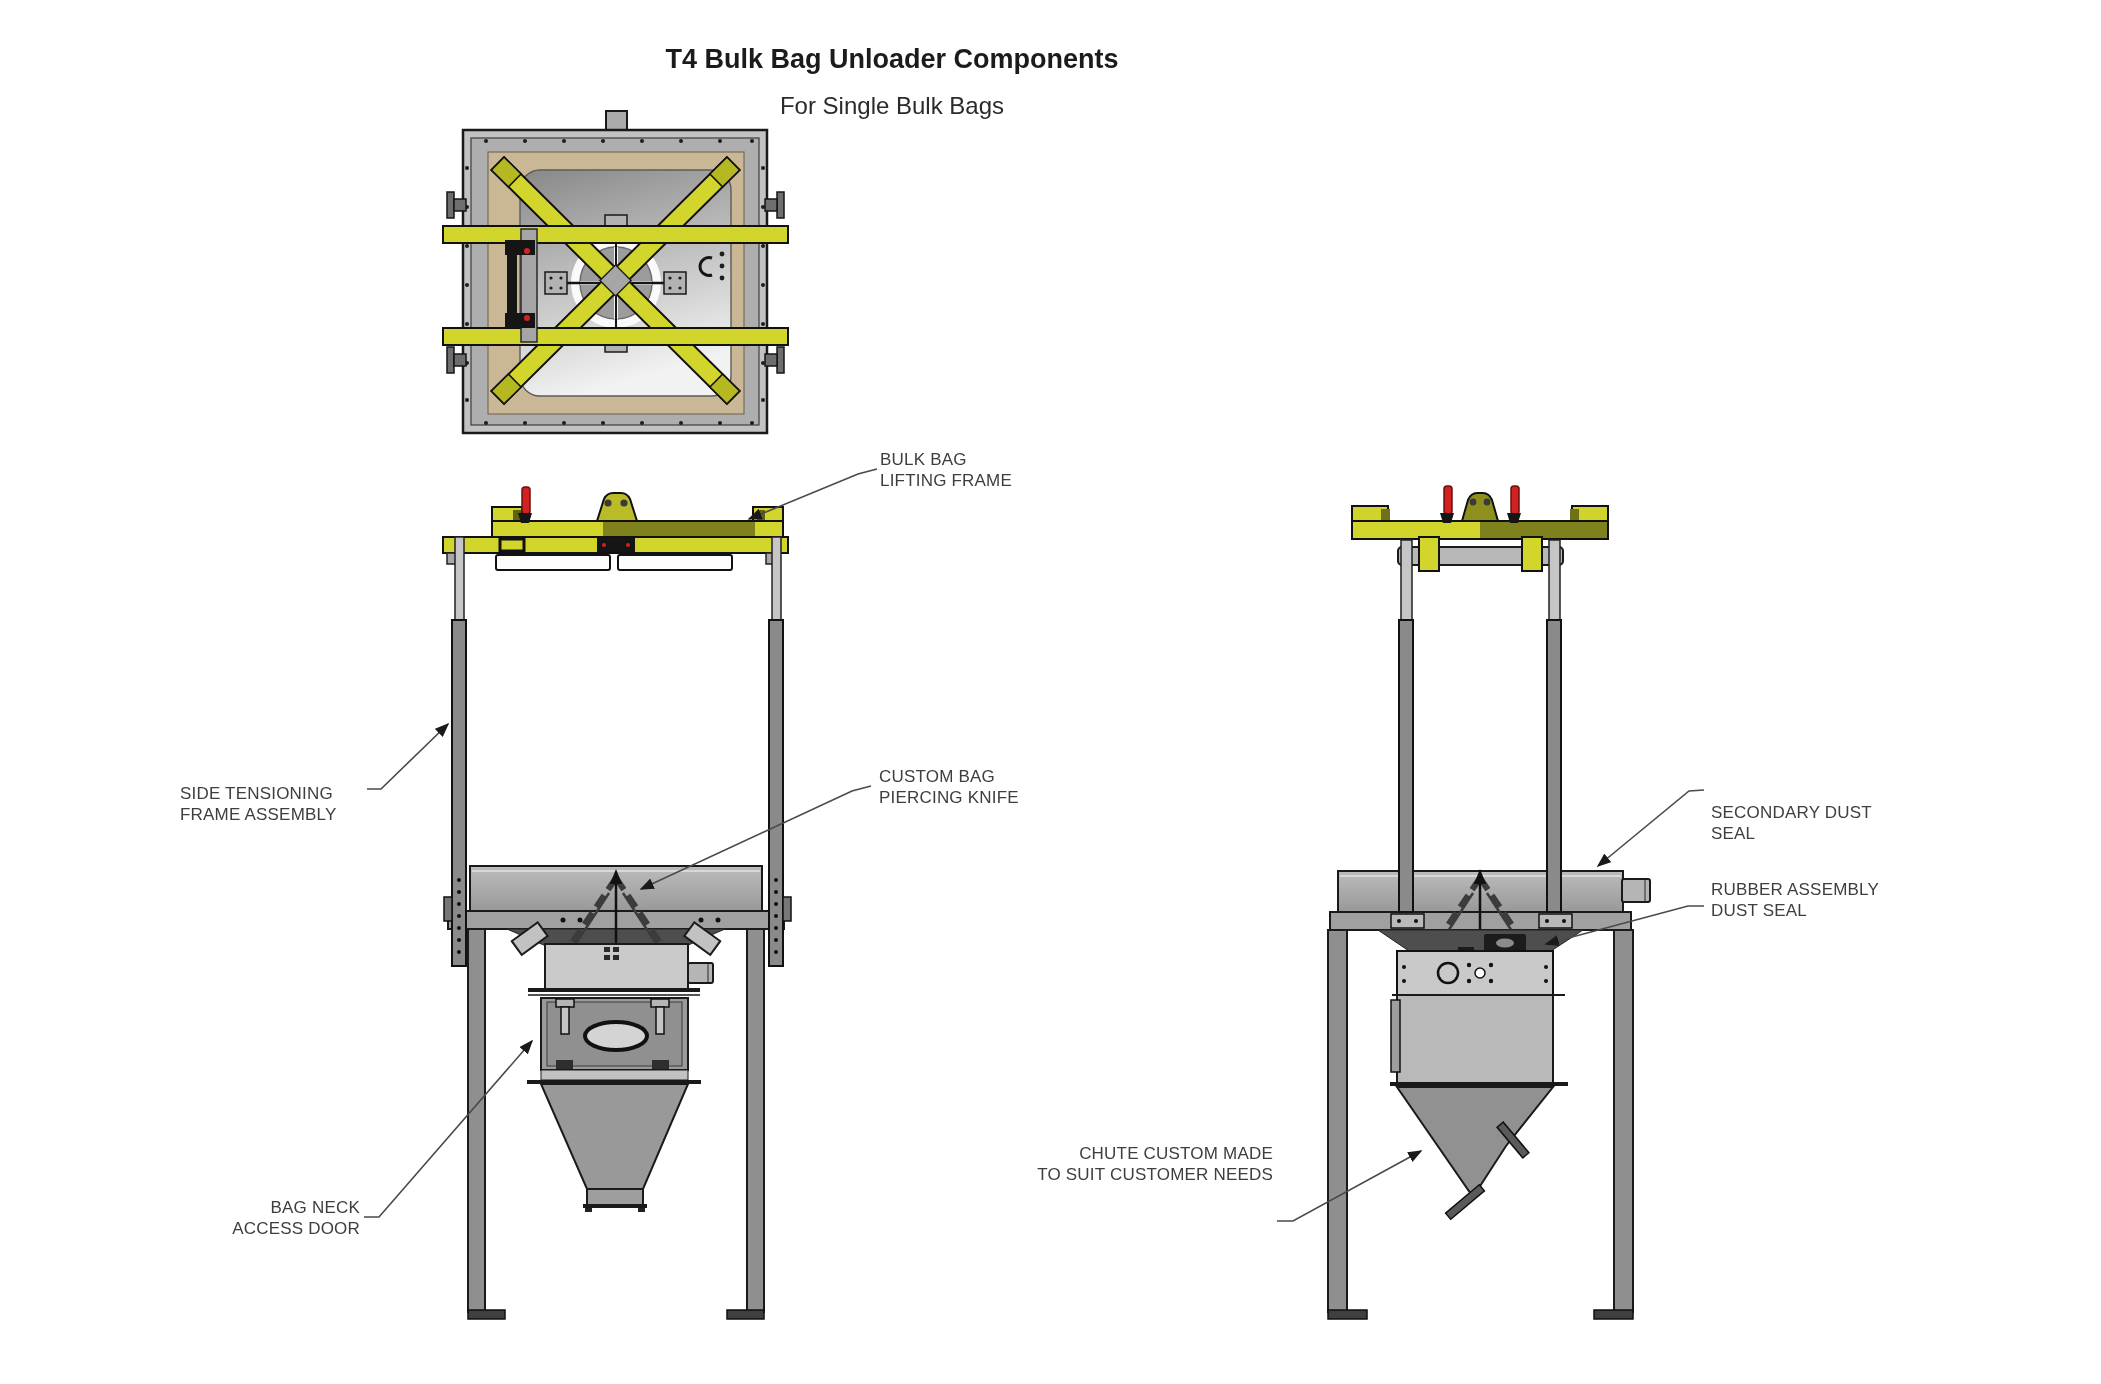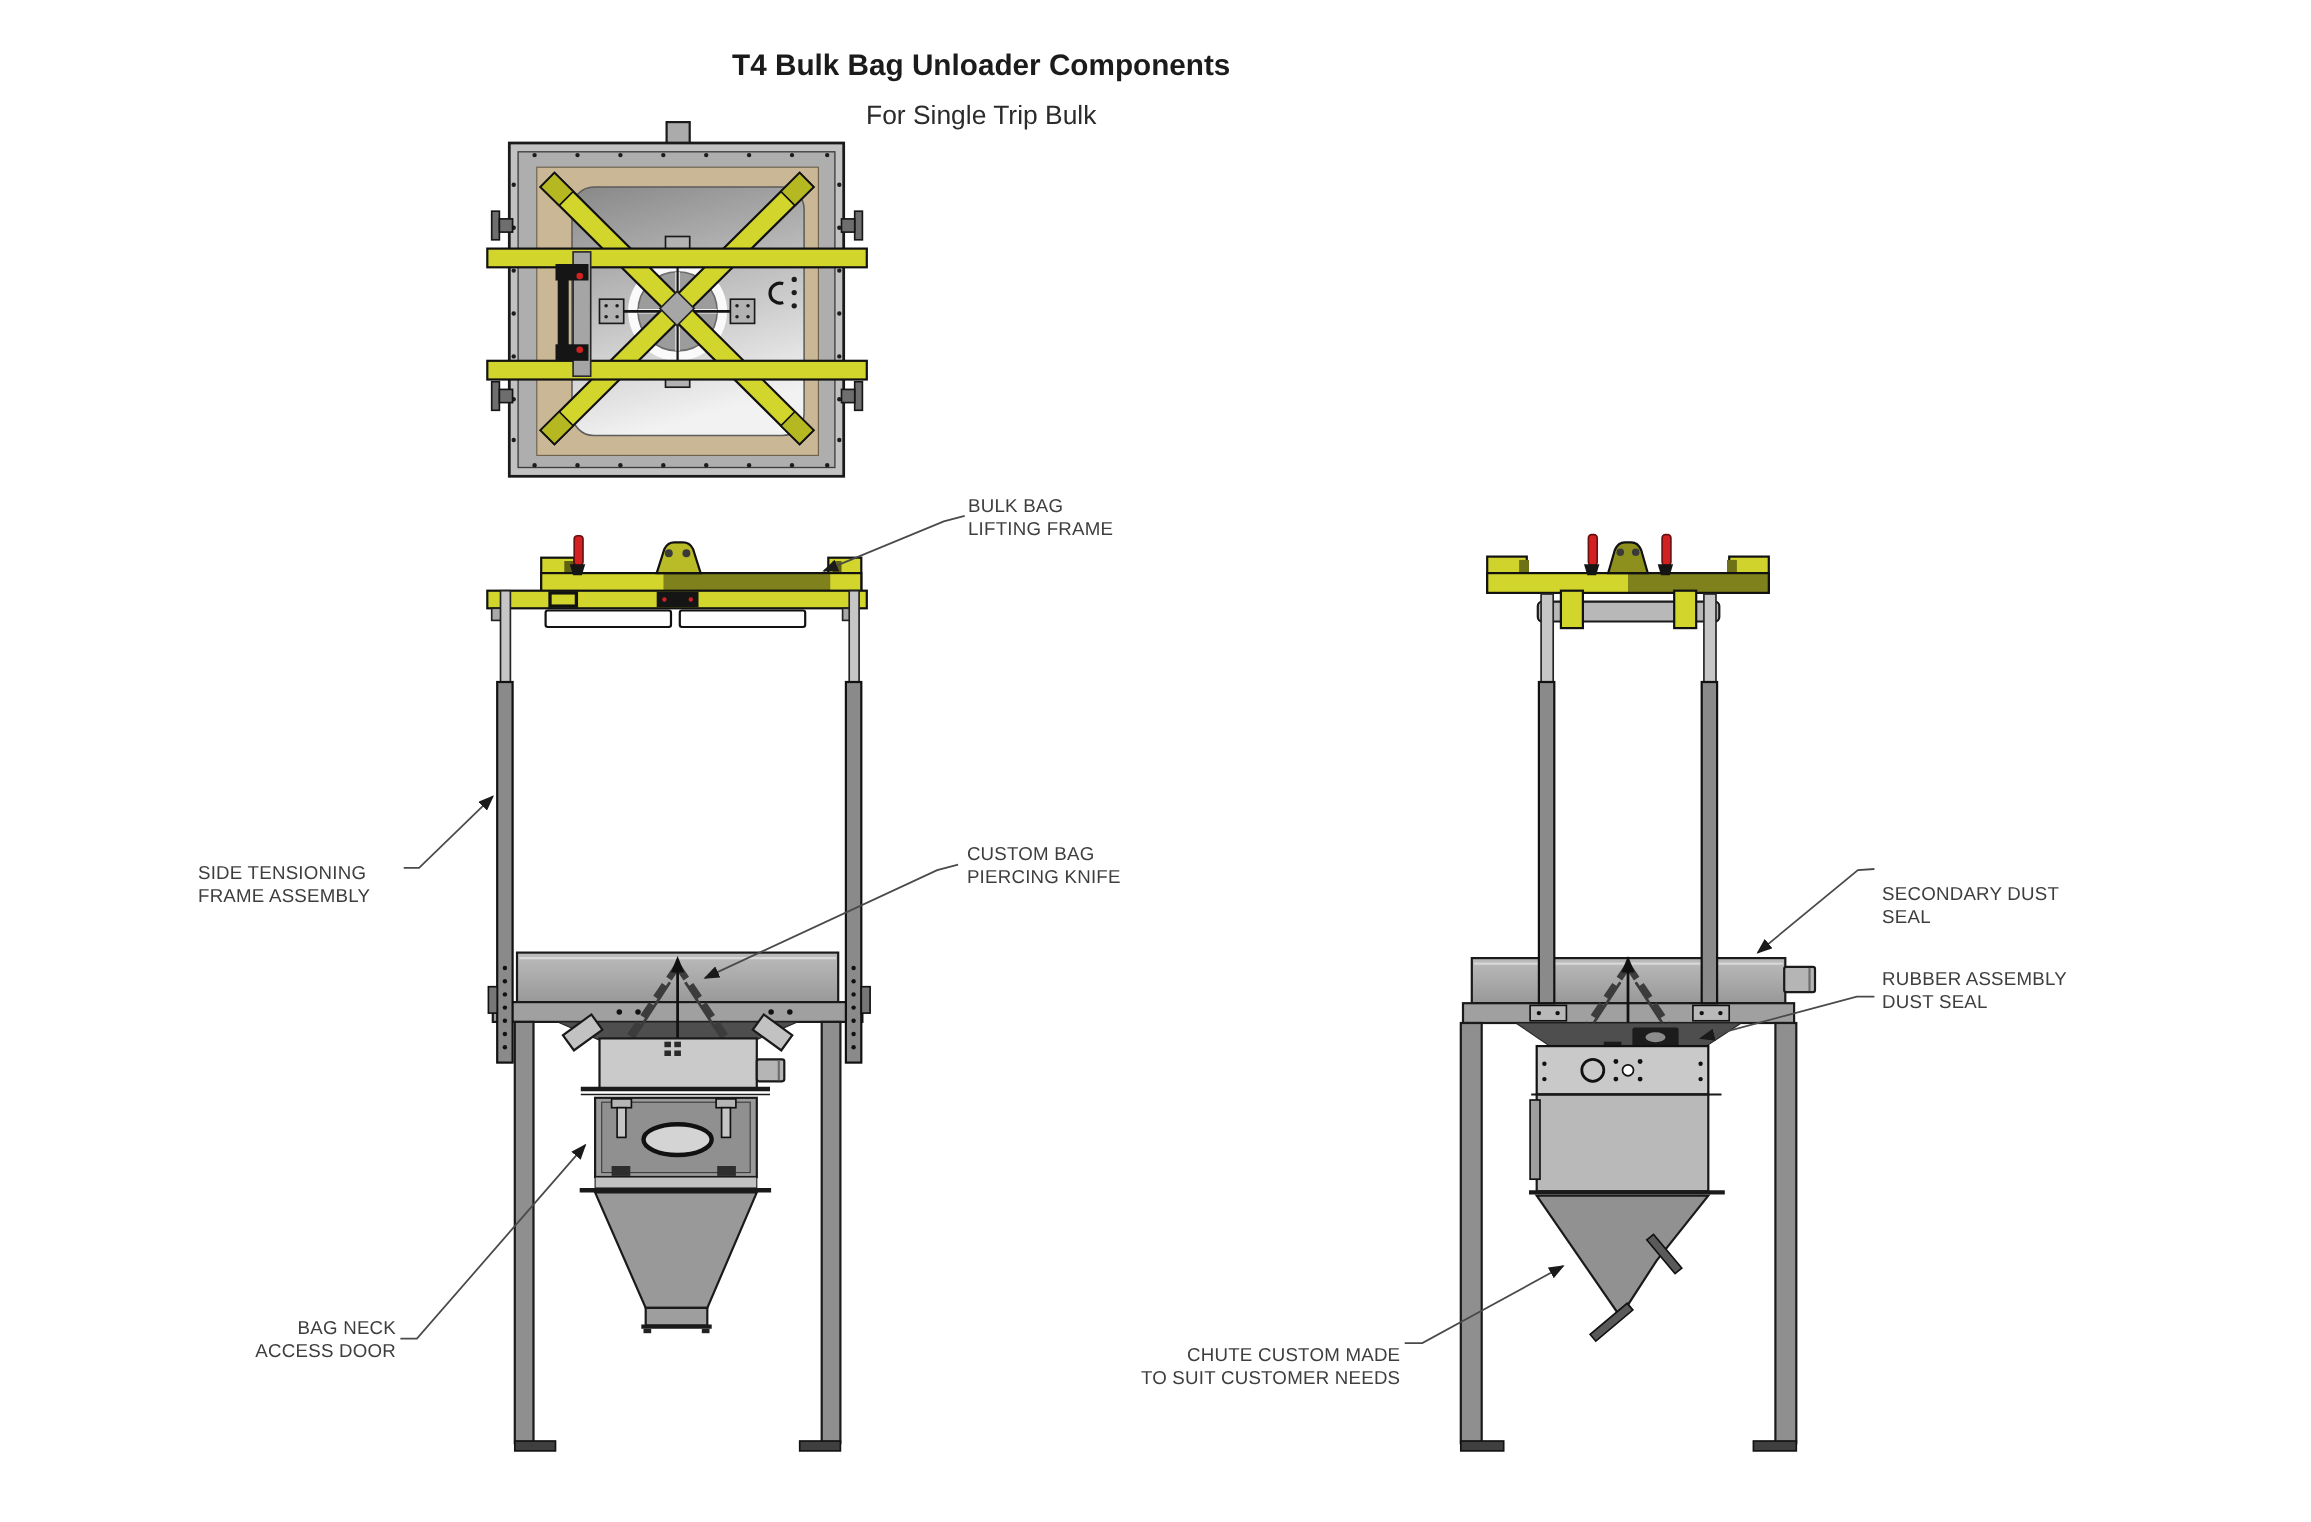--- a/index.html
+++ b/index.html
@@ -369,30 +369,30 @@
     <polyline points="367,789 381,789 448,724" marker-end="url(#arw)"></polyline>
     <polyline points="871,786 852,791 641,889" marker-end="url(#arw)"></polyline>
     <polyline points="364,1217 379,1217 532,1041" marker-end="url(#arw)"></polyline>
     <polyline points="1704,790 1689,791 1598,866" marker-end="url(#arw)"></polyline>
     <polyline points="1704,906 1688,906 1546,944" marker-end="url(#arw)"></polyline>
     <polyline points="1277,1221 1293,1221 1421,1151" marker-end="url(#arw)"></polyline>
   </g>
 </svg>
 
 <div class="page-title">T4 Bulk Bag Unloader Components</div>
-<div class="page-subtitle">For Single Trip Bulk</div>
+<div class="page-subtitle">For Single Bulk Bags</div>
 
 <div class="callout" style="left:880px;top:449px;">BULK BAG
 LIFTING FRAME</div>
 <div class="callout" style="left:180px;top:763px;margin-top:20px;">SIDE TENSIONING
 FRAME ASSEMBLY</div>
 <div class="callout" style="left:879px;top:766px;">CUSTOM BAG
 PIERCING KNIFE</div>
 <div class="callout align-right" style="left:158px;top:1197px;width:202px;">BAG NECK
 ACCESS DOOR</div>
 <div class="callout" style="left:1711px;top:802px;">SECONDARY DUST
 SEAL</div>
 <div class="callout" style="left:1711px;top:879px;">RUBBER ASSEMBLY
 DUST SEAL</div>
-<div class="callout align-right" style="left:973px;top:1221px;width:300px;">CHUTE CUSTOM MADE
+<div class="callout align-right" style="left:973px;top:1143px;width:300px;">CHUTE CUSTOM MADE
 TO SUIT CUSTOMER NEEDS</div>
 
 </div>
 
 </body></html>

